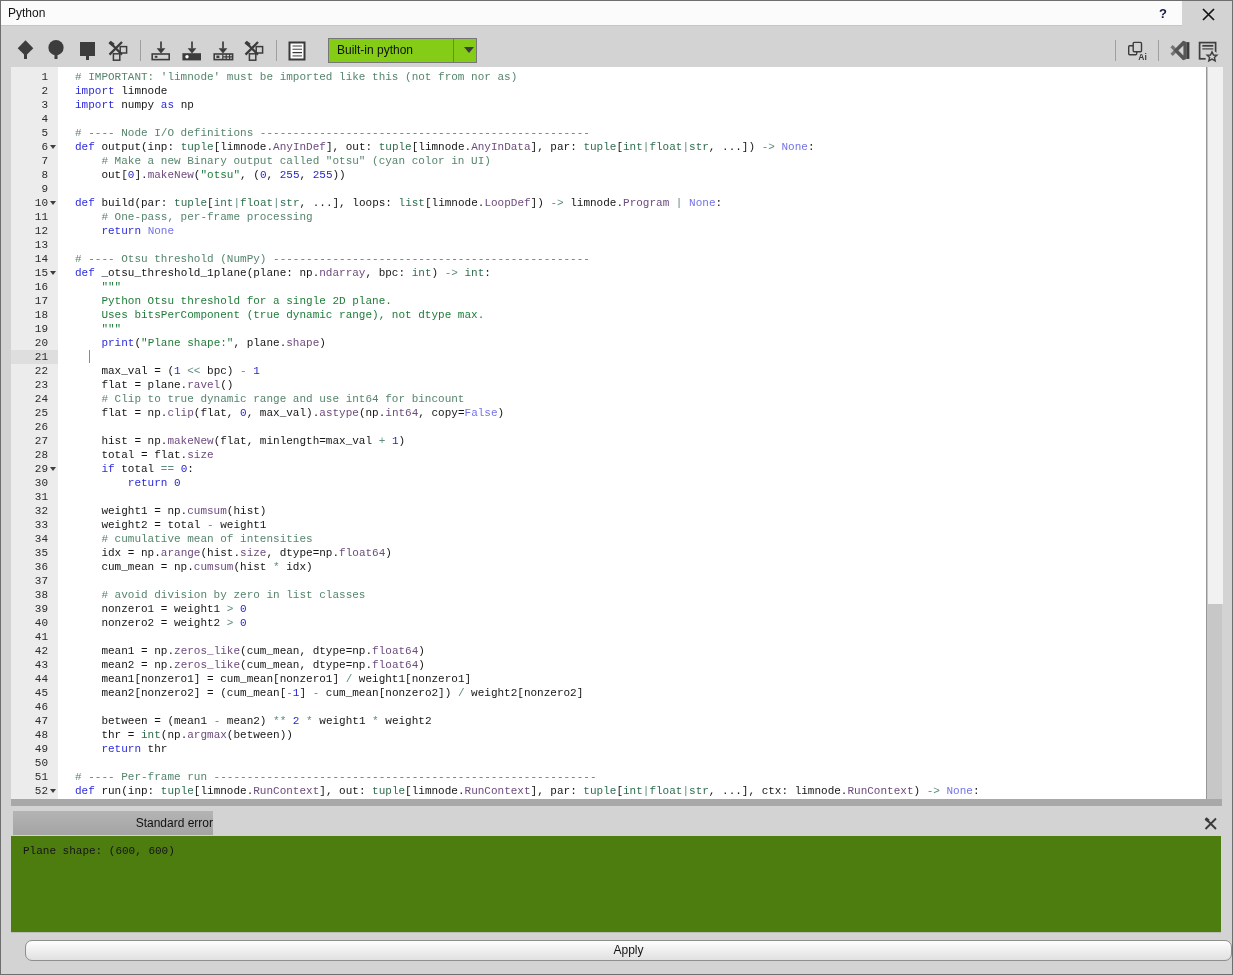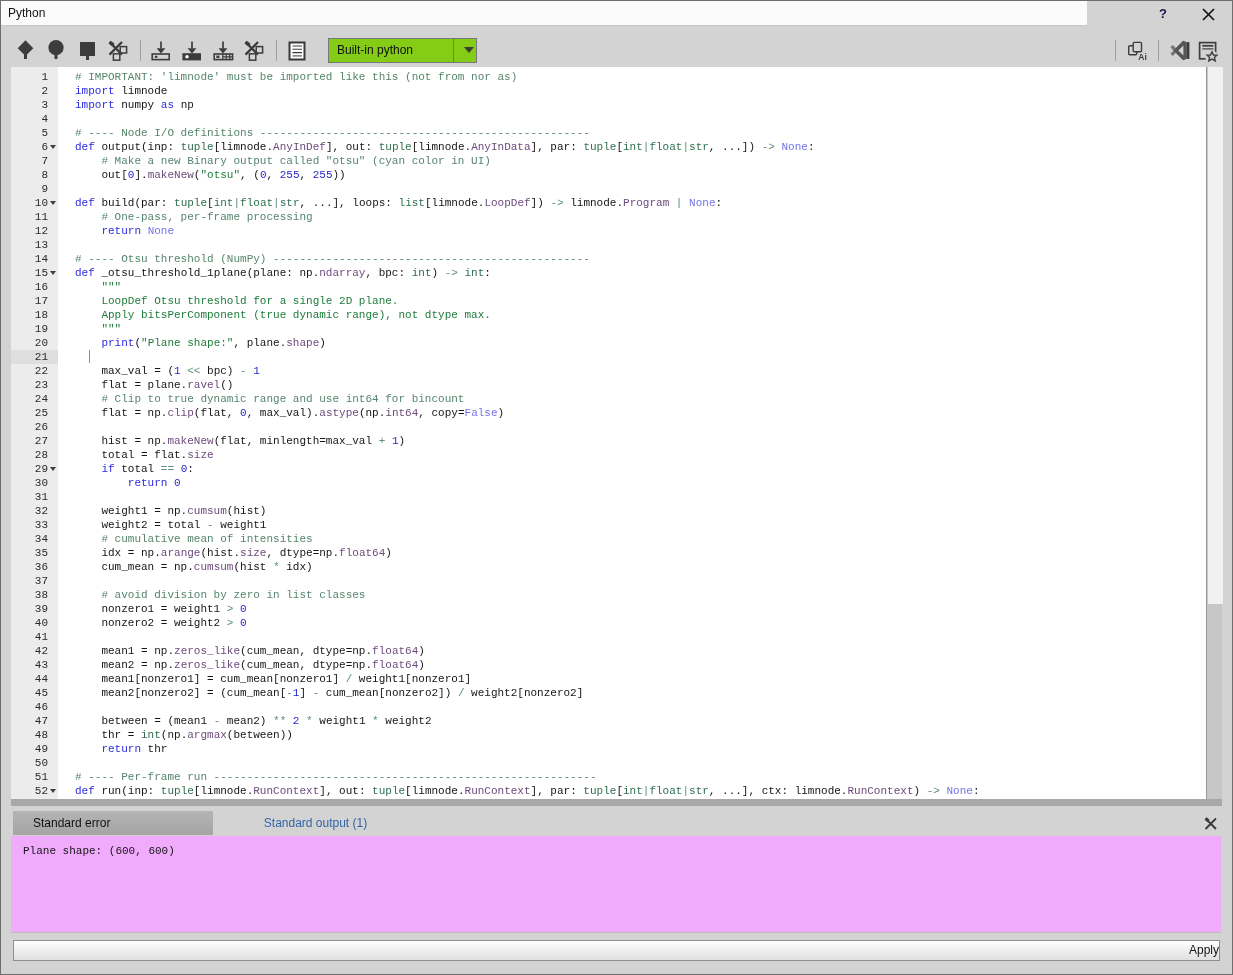--- a/index.html
+++ b/index.html
@@ -1,19 +1,19 @@
 <!DOCTYPE html>
 <html><head><meta charset="utf-8">
 <style>
 * { box-sizing: border-box; }
 html,body { margin:0; padding:0; width:1233px; height:975px; overflow:hidden; }
 body { position:relative; background:#d3d3d3; font-family:"Liberation Sans",sans-serif; }
 .frame { position:absolute; inset:0; border:1px solid #6e6e6e; z-index:60; pointer-events:none; }
 
-.title { position:absolute; left:1px; top:1px; width:1086px; height:25px; background:#fbfbfb; border-bottom:1px solid #c6c6c6; }
+.title { position:absolute; left:1px; top:1px; width:1181px; height:25px; background:#fbfbfb; border-bottom:1px solid #c6c6c6; }
 .title .txt { position:absolute; left:7px; top:0; height:25px; line-height:25px; font-size:12px; color:#141414; }
 .qmark { position:absolute; left:1154px; top:0; width:16px; height:25px; line-height:26px; text-align:center; font-size:13px; font-weight:bold; color:#15154a; }
 
 .toolbar { position:absolute; left:1px; top:26px; width:1231px; height:41px; background:#d3d3d3; }
 .combo { position:absolute; left:328px; top:38px; width:149px; height:25px; background:#84cc16; border:1px solid #777; }
 .combo .ct { position:absolute; left:8px; top:0; height:23px; line-height:23px; font-size:12px; color:#111; }
 .combo .arr { position:absolute; right:0; top:0; width:23px; height:23px; border-left:1px solid #777; }
 
 .editor { position:absolute; left:11px; top:67px; width:1211px; height:739px; background:#fff; }
 .gutter { position:absolute; left:0; top:0; width:47px; height:732px; background:#ececec; }
@@ -31,27 +31,27 @@
 .c { color:#55856c; }
 .s { color:#1f7c39; }
 .k { color:#2b2bdf; }
 .b { color:#7373e8; }
 .n { color:#2626cd; }
 .t { color:#2f6e4f; }
 .m { color:#6d4b7d; }
 .o { color:#5d8d7c; }
 
 .tabbar { position:absolute; left:1px; top:806px; width:1231px; height:30px; background:#d3d3d3; }
-.tab1 { position:absolute; left:12px; top:5px; width:200px; height:24px; background:linear-gradient(#b4b4b4,#a4a4a4); text-align:left; line-height:24px; font-size:12px; color:#111;padding-left:20px; }
+.tab1 { position:absolute; left:12px; top:5px; width:200px; height:24px; background:linear-gradient(#b4b4b4,#a4a4a4); text-align:right; line-height:24px; font-size:12px; color:#111;padding-left:20px; }
 .tab2 { position:absolute; left:212px; top:5px; width:205px; height:24px; text-align:center; line-height:24px; font-size:12px; color:#3465a4; }
 
-.outpanel { position:absolute; left:11px; top:836px; width:1210px; height:97px; background:#f0abfc; border-bottom:1px solid #bdbdbd; }
+.outpanel { position:absolute; left:11px; top:836px; width:1210px; height:97px; background:#4d7c0f; border-bottom:1px solid #bdbdbd; }
 .outpanel pre { margin:0; padding:8px 0 0 12px; font:11px/14px "Liberation Mono",monospace; color:#151515; }
 
-.apply { position:absolute; left:13px; top:940px; width:1207px; height:21px; border:1px solid #8e8e8e; border-radius:0; background:linear-gradient(#ffffff,#f0f0f0 45%,#e0e0e0); text-align:right; line-height:19px; font-size:12px; color:#141414; }
+.apply { position:absolute; left:25px; top:940px; width:1207px; height:21px; border:1px solid #8e8e8e; border-radius:7px; background:linear-gradient(#ffffff,#f0f0f0 45%,#e0e0e0); text-align:center; line-height:19px; font-size:12px; color:#141414; }
 svg { position:absolute; left:0; top:0; }
 </style></head>
 <body>
 <div class="frame"></div>
 <div class="title">
     <span class="txt">Python</span>
     <span class="qmark">?</span>
   </div>
 <svg width="1233" height="26" viewBox="0 0 1233 26" style="z-index:5">
   <path d="M1203 9 L1214 20 M1214 9 L1203 20" stroke="#141414" stroke-width="1.7" fill="none"></path>
@@ -216,22 +216,22 @@
     <i class="c"># Make a new Binary output called "otsu" (cyan color in UI)</i>
     out[<i class="n">0</i>].<i class="m">makeNew</i>(<i class="s">"otsu"</i>, (<i class="n">0</i>, <i class="n">255</i>, <i class="n">255</i>))
 
 <i class="k">def</i> build(par: <i class="t">tuple</i>[<i class="t">int</i><i class="o">|</i><i class="t">float</i><i class="o">|</i><i class="t">str</i>, ...], loops: <i class="t">list</i>[limnode.<i class="m">LoopDef</i>]) <i class="o">-&gt;</i> limnode.<i class="m">Program</i> <i class="o">|</i> <i class="b">None</i>:
     <i class="c"># One-pass, per-frame processing</i>
     <i class="k">return</i> <i class="b">None</i>
 
 <i class="c"># ---- Otsu threshold (NumPy) ------------------------------------------------</i>
 <i class="k">def</i> _otsu_threshold_1plane(plane: np.<i class="m">ndarray</i>, bpc: <i class="t">int</i>) <i class="o">-&gt;</i> <i class="t">int</i>:
 <i class="s">    """</i>
-<i class="s">    LoopDef Otsu threshold for a single 2D plane.</i>
-<i class="s">    Apply bitsPerComponent (true dynamic range), not dtype max.</i>
+<i class="s">    Python Otsu threshold for a single 2D plane.</i>
+<i class="s">    Uses bitsPerComponent (true dynamic range), not dtype max.</i>
 <i class="s">    """</i>
     <i class="k">print</i>(<i class="s">"Plane shape:"</i>, plane.<i class="m">shape</i>)
 
     max_val = (<i class="n">1</i> <i class="o">&lt;&lt;</i> bpc) <i class="o">-</i> <i class="n">1</i>
     flat = plane.<i class="m">ravel</i>()
     <i class="c"># Clip to true dynamic range and use int64 for bincount</i>
     flat = np.<i class="m">clip</i>(flat, <i class="n">0</i>, max_val).<i class="m">astype</i>(np.<i class="m">int64</i>, copy=<i class="b">False</i>)
 
     hist = np.<i class="m">makeNew</i>(flat, minlength=max_val <i class="o">+</i> <i class="n">1</i>)
     total = flat.<i class="m">size</i>
@@ -261,21 +261,20 @@
 <i class="k">def</i> run(inp: <i class="t">tuple</i>[limnode.<i class="m">RunContext</i>], out: <i class="t">tuple</i>[limnode.<i class="m">RunContext</i>], par: <i class="t">tuple</i>[<i class="t">int</i><i class="o">|</i><i class="t">float</i><i class="o">|</i><i class="t">str</i>, ...], ctx: limnode.<i class="m">RunContext</i>) <i class="o">-&gt;</i> <i class="b">None</i>:</pre>
     </div>
   <div class="caret"></div>
   <div class="vscroll">
       <div class="vthumb"></div>
     </div>
   <div class="hscroll"></div>
 </div>
 <div class="tabbar">
   <div class="tab1">Standard error</div>
-  <div class="tab2">Standard output (1)</div>
 </div>
 <svg width="16" height="16" viewBox="0 0 16 16" style="left:1203px;top:816px;z-index:5">
   <path d="M2.5,2.5 L13,13 M13,2.5 L2.5,13" stroke="#3a3a3a" stroke-width="1.9" fill="none"></path>
   <path d="M2.6,2.6 L5.6,5" stroke="#3a3a3a" stroke-width="3.2"></path>
 </svg>
 <div class="outpanel">
     <pre>Plane shape: (600, 600)</pre>
   </div>
 <div class="apply">Apply</div>
 

